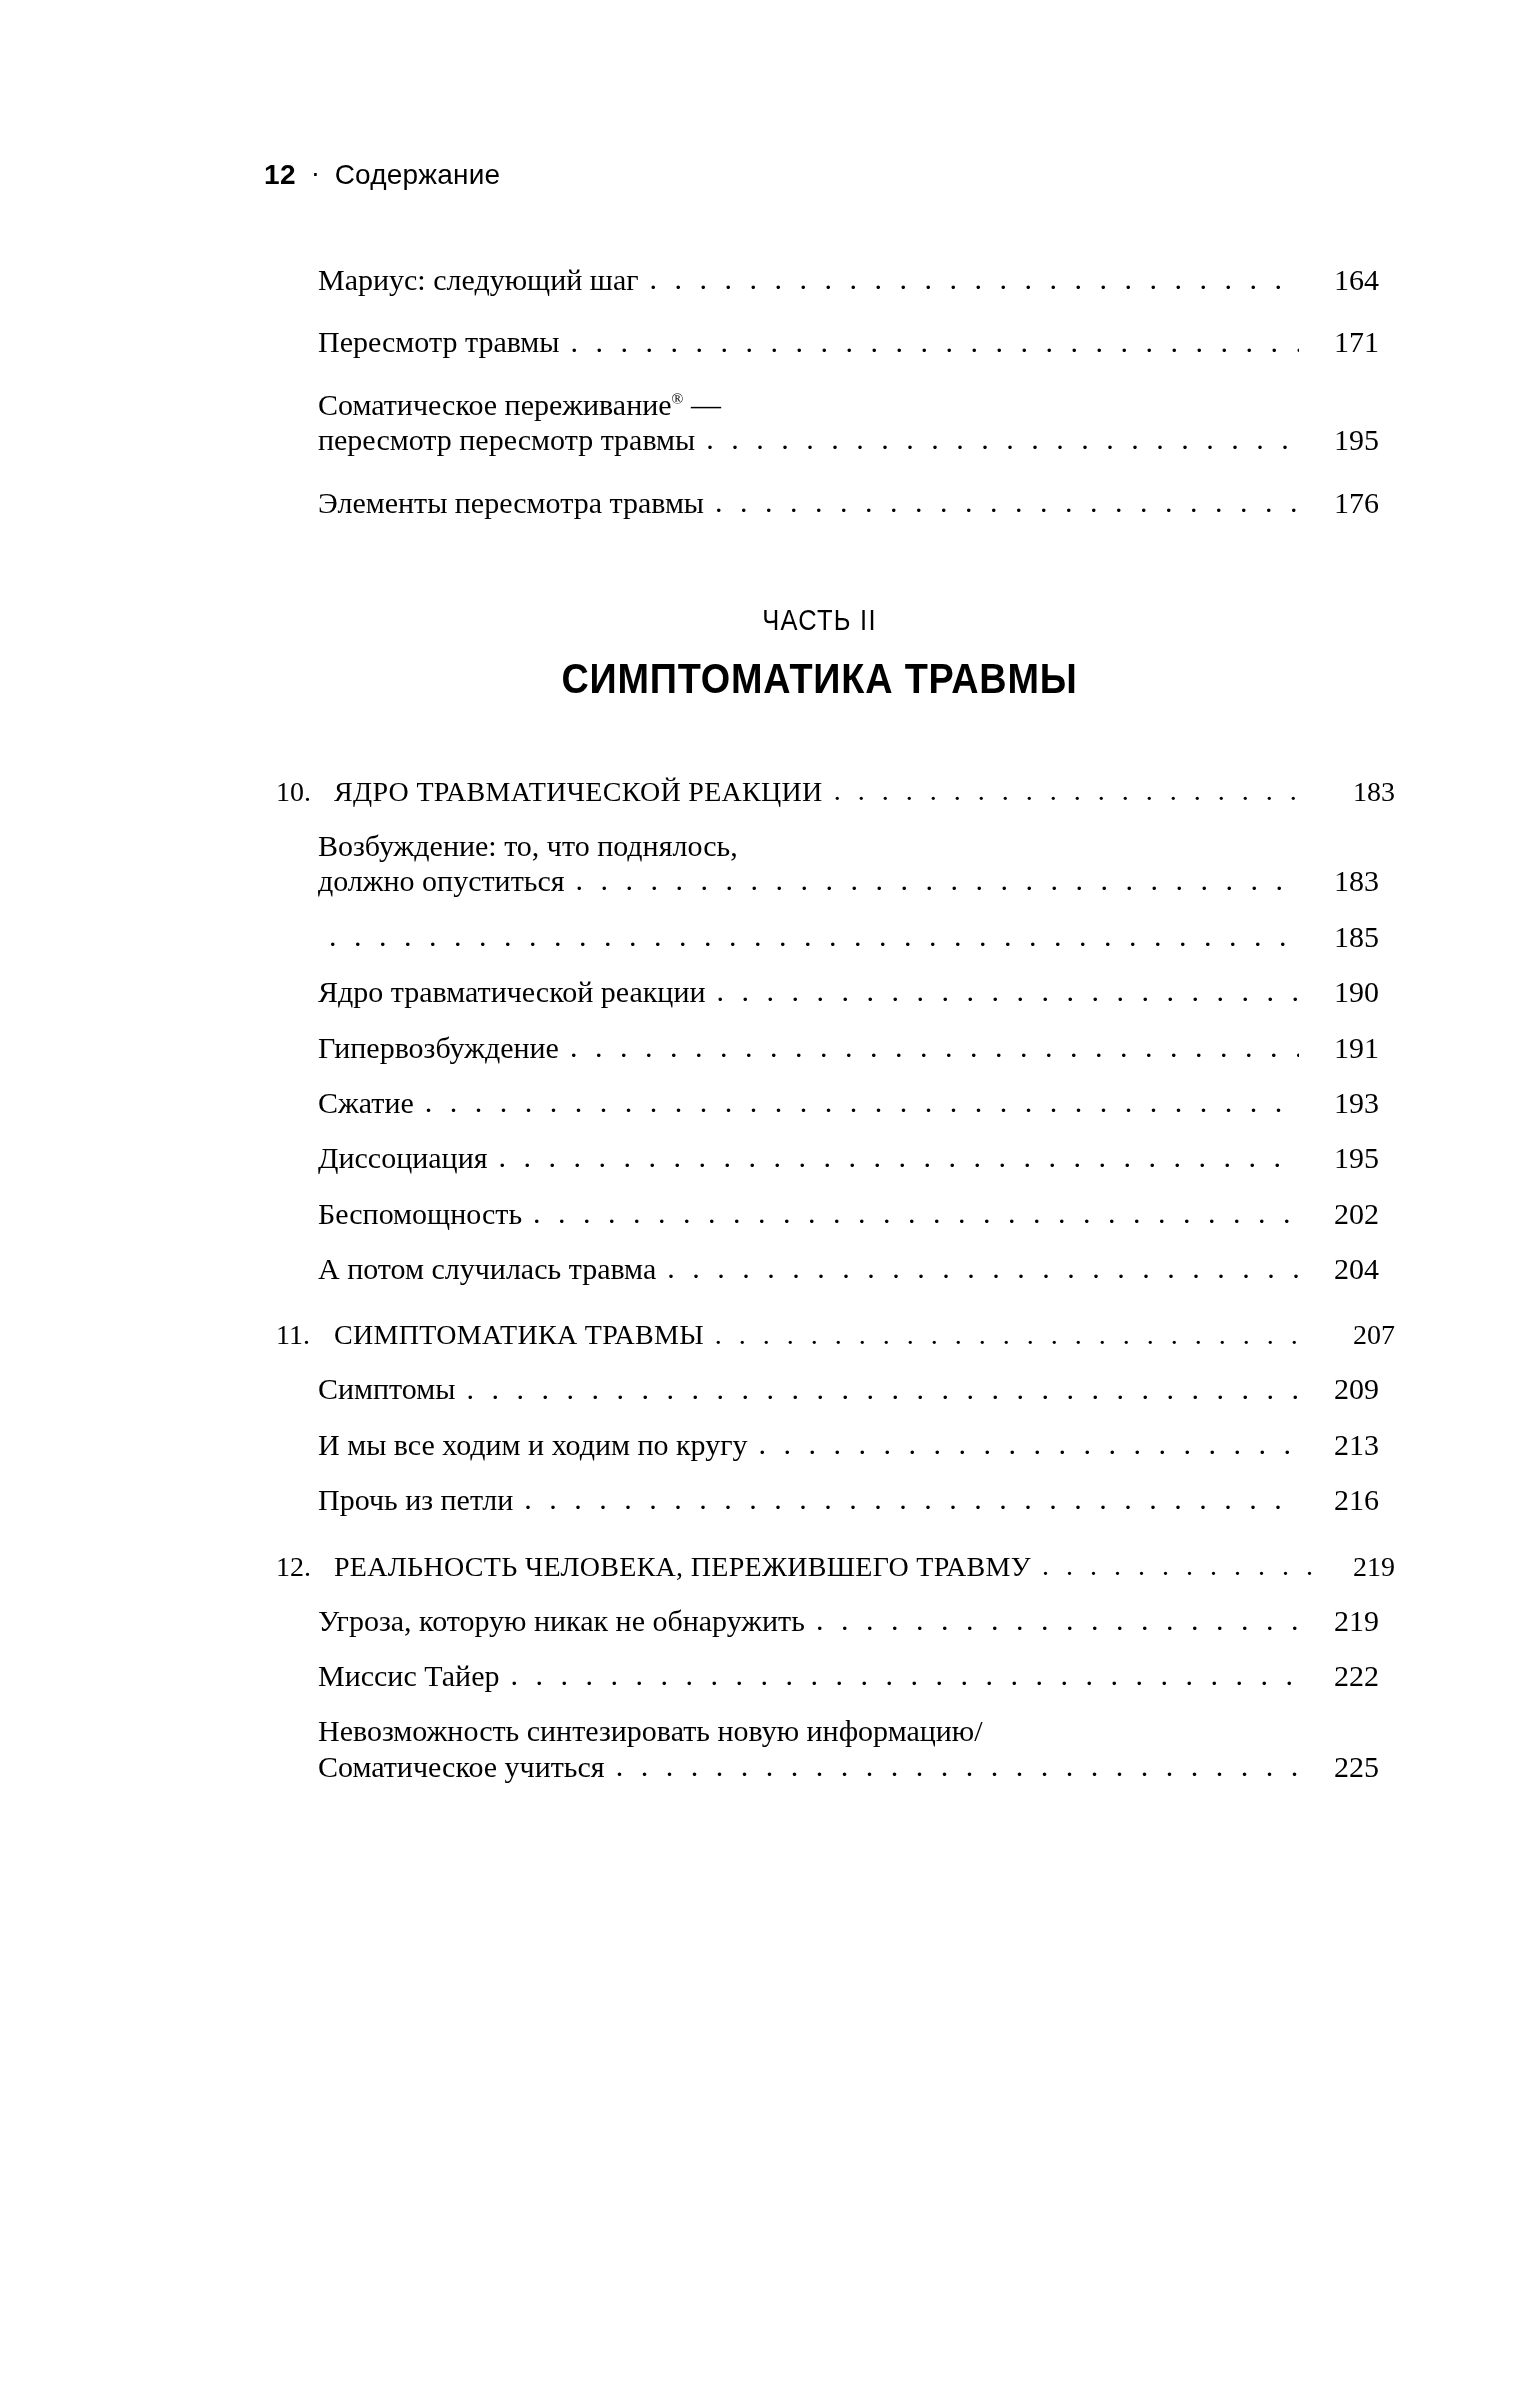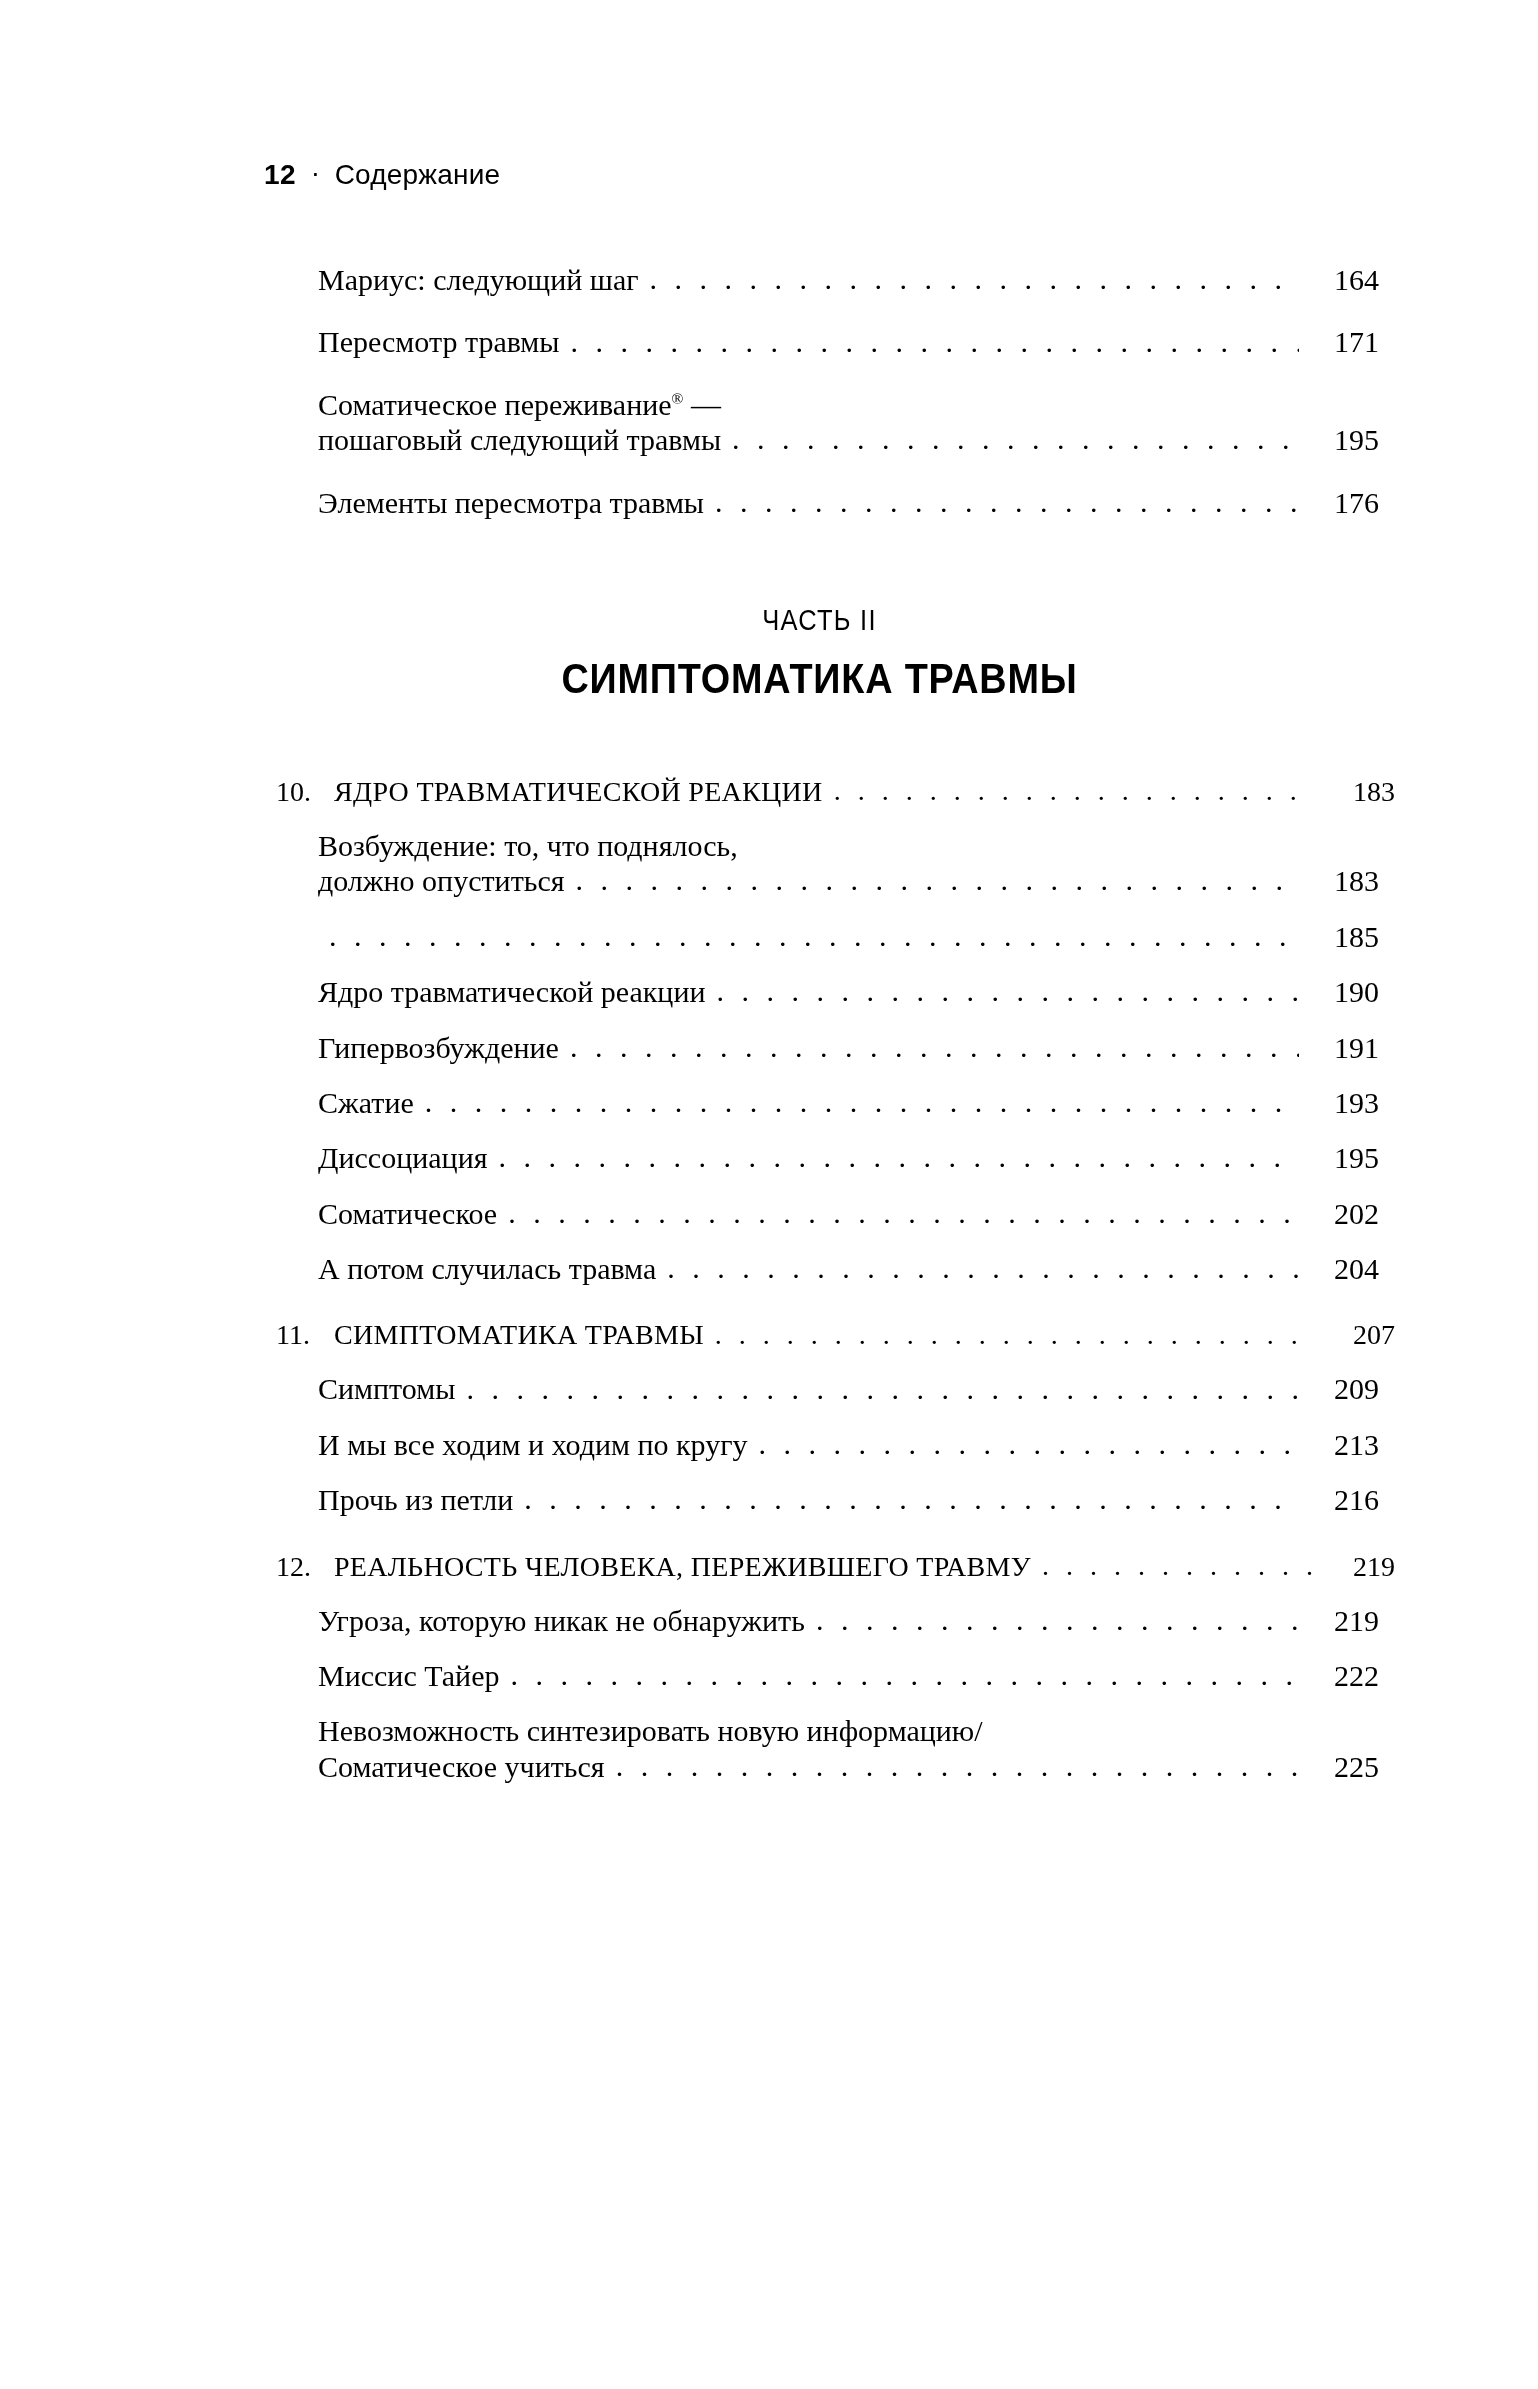--- a/index.html
+++ b/index.html
@@ -218,21 +218,21 @@
           <span class="leader">. . . . . . . . . . . . . . . . . . . . . . . . . . . . . . . . . . . . . . . . . . . . . . . . . . . . . . . . . . . . . . . . . . .</span>
           <span class="pageno">171</span>
         </div>
       </div>
       <div class="sp-30"></div>
 
       <div class="entry">
         <div class="sub">
           <div class="contline"><span>Соматическое переживание</span><sup class="reg">®</sup><span> —</span></div>
           <div class="row" style="width:100%">
-            <span class="label">пошаговый следующий травмы</span>
+            <span class="label">пересмотр пересмотр травмы</span>
             <span class="leader">. . . . . . . . . . . . . . . . . . . . . . . . . . . . . . . . . . . . . . . . . . . . . . . . . . . . . . . . . . . . . . . . . . .</span>
             <span class="pageno">195</span>
           </div>
         </div>
       </div>
       <div class="sp-30"></div>
 
       <div class="entry">
         <div class="row sub">
           <span class="label">Элементы пересмотра травмы</span>
@@ -312,21 +312,21 @@
       <div class="row sub">
         <span class="label">Диссоциация</span>
         <span class="leader">. . . . . . . . . . . . . . . . . . . . . . . . . . . . . . . . . . . . . . . . . . . . . . . . . . . . . . . . . . . . . . . . . . .</span>
         <span class="pageno">195</span>
       </div>
     </div>
     <div class="sp-22"></div>
 
     <div class="entry">
       <div class="row sub">
-        <span class="label">Соматическое</span>
+        <span class="label">Беспомощность</span>
         <span class="leader">. . . . . . . . . . . . . . . . . . . . . . . . . . . . . . . . . . . . . . . . . . . . . . . . . . . . . . . . . . . . . . . . . . .</span>
         <span class="pageno">202</span>
       </div>
     </div>
     <div class="sp-22"></div>
 
     <div class="entry">
       <div class="row sub">
         <span class="label">А потом случилась травма</span>
         <span class="leader">. . . . . . . . . . . . . . . . . . . . . . . . . . . . . . . . . . . . . . . . . . . . . . . . . . . . . . . . . . . . . . . . . . .</span>

